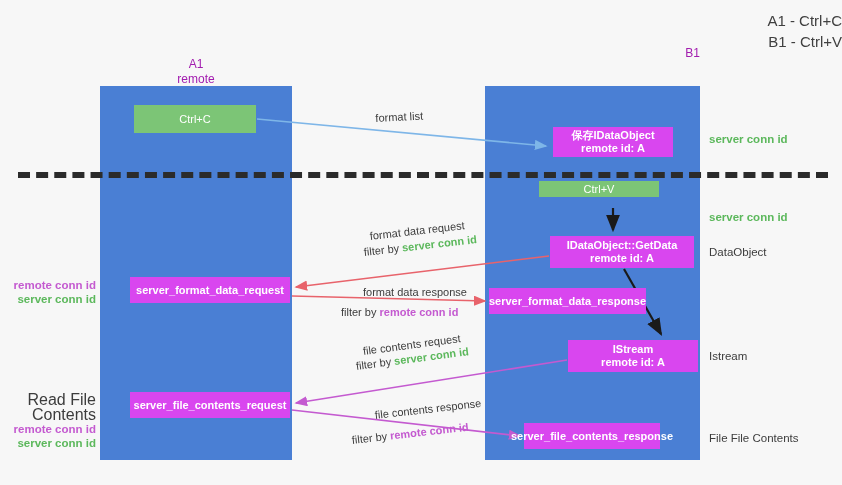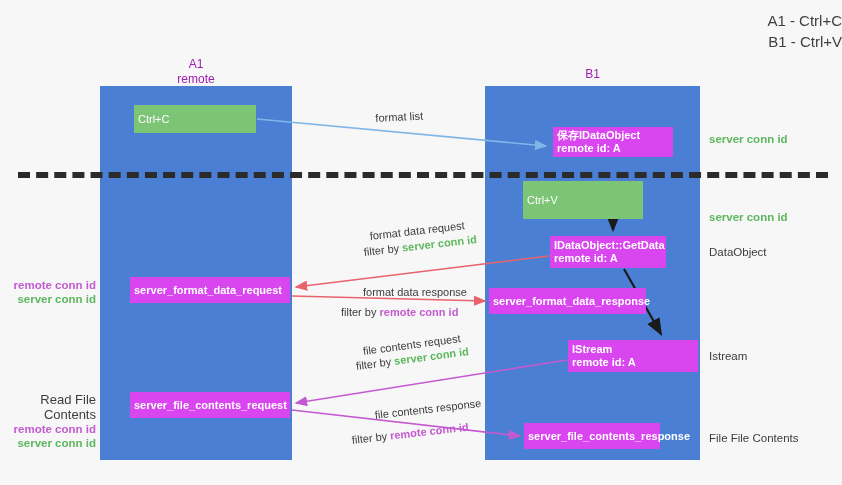--- a/index.html
+++ b/index.html
@@ -16,48 +16,48 @@
 
   
   #title{
     left:0;top:10px;width:842px;text-align:right;
     font-size:15px;line-height:21px;color:#404040;
   }
   .col-head{
     font-size:12px;line-height:15px;text-align:center;color:#a21caf;
   }
   #headA{left:100px;top:57px;width:192px;}
-  #headB{left:485px;top:67px;width:215px;}
+  #headB{left:485px;top:46px;width:215px;text-align:right;}
 
   
   .lane{background:#4a7fd4;}
   #laneA{left:100px;top:86px;width:192px;height:374px;}
   #laneB{left:485px;top:86px;width:215px;height:374px;}
 
   
   #dash{
     left:18px;top:172px;width:810px;height:0;
     border-top:6px dashed #2b2b2b;
   }
 
   
   .node{
     box-sizing:border-box;
     display:flex;flex-direction:column;
-    align-items:flex-start;justify-content:center;
+    align-items:center;justify-content:center;
     color:#ffffff;font-size:11px;line-height:13px;
     text-align:center;padding:2px 4px;
   }
   .green{background:#7cc576;}
   .orange{background:#d946ef;font-weight:bold;}
 
   #n-ctrlc{left:134px;top:105px;width:122px;height:28px;}
   #n-save {left:553px;top:127px;width:120px;height:30px;}
-  #n-ctrlv{left:523px;top:181px;width:120px;height:38px;}
-  #n-getdata{left:550px;top:236px;width:116px;height:32px;}
+  #n-ctrlv{left:539px;top:181px;width:120px;height:16px;}
+  #n-getdata{left:550px;top:236px;width:144px;height:32px;}
   #n-fdreq {left:130px;top:277px;width:160px;height:26px;}
   #n-fdres {left:489px;top:288px;width:157px;height:26px;}
   #n-istream{left:568px;top:340px;width:130px;height:32px;}
   #n-fcreq {left:130px;top:392px;width:160px;height:26px;}
   #n-fcres {left:524px;top:423px;width:136px;height:26px;}
 
   
   .side{font-size:11.5px;line-height:14px;}
   .green-txt{color:#5cb85c;font-weight:bold;}
   .purple-txt{color:#c45ad0;font-weight:bold;}
@@ -65,21 +65,21 @@
 
   #s-conn1{left:709px;top:132px;}
   #s-conn2{left:709px;top:210px;}
   #s-dataobject{left:709px;top:245px;}
   #s-istream{left:709px;top:349px;}
   #s-write{left:709px;top:431px;}
 
   
   #l-grp1{left:8px;top:278px;width:88px;text-align:right;}
   #l-grp2{left:8px;top:392px;width:88px;text-align:right;}
-  #l-read{font-size:13px;line-height:15px;color:#3c3c3c;}
+  #l-read{font-size:16px;line-height:15px;color:#3c3c3c;}
   .l-line{font-size:11.5px;line-height:14px;font-weight:bold;}
 
   
   .edge-lbl{font-size:11px;line-height:14px;color:#3c3c3c;white-space:nowrap;}
   .edge-lbl b{font-weight:bold;}
   .rot-up{transform:rotate(-6.5deg);transform-origin:left top;}
   .rot-up2{transform:rotate(-7.5deg);transform-origin:left top;}
 
   #e-formatlist{left:375px;top:111px;transform:rotate(-3deg);transform-origin:left top;}
   #e-fdreq1{left:369px;top:229px;}

